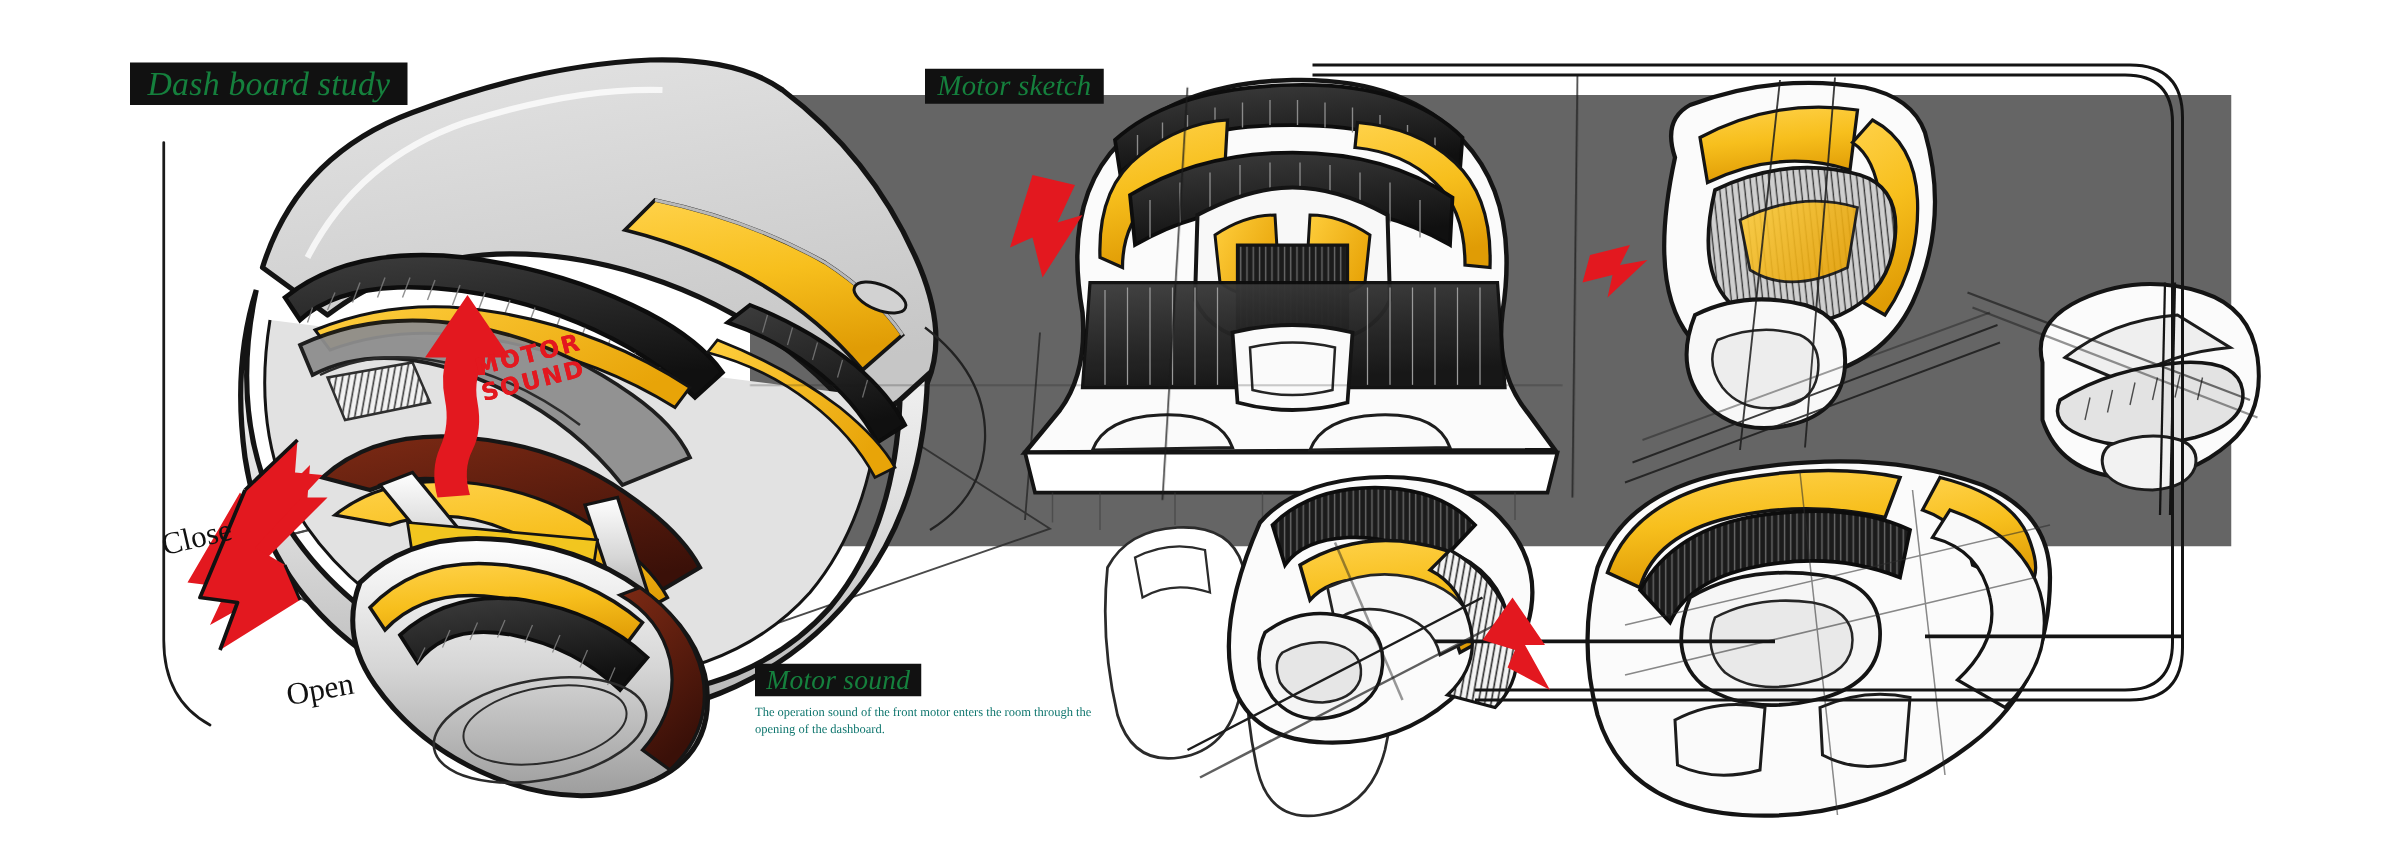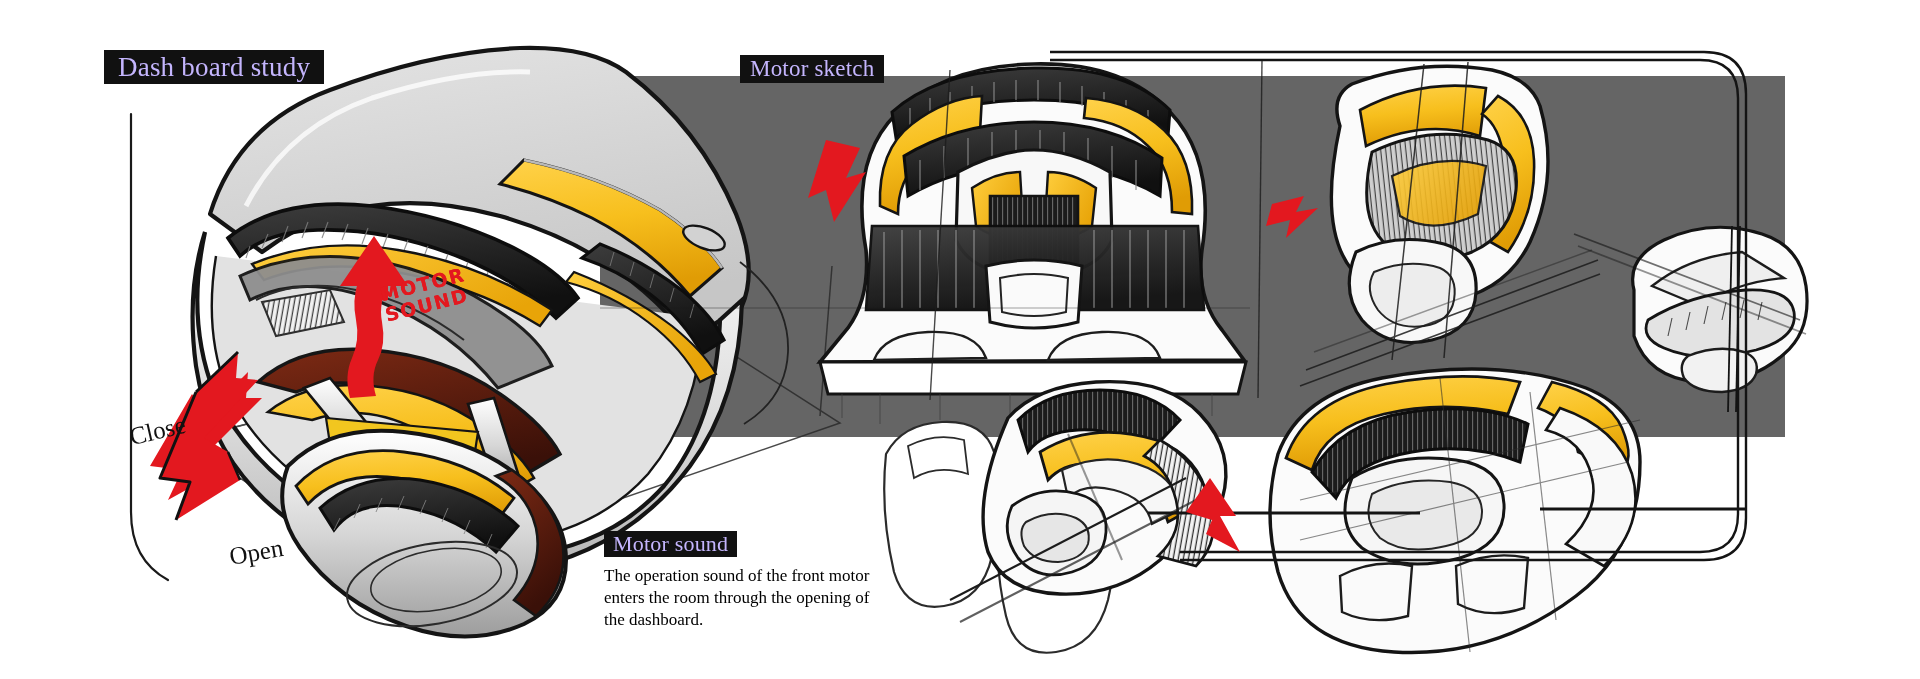--- a/index.html
+++ b/index.html
@@ -4,33 +4,33 @@
 <style>
   html,body{margin:0;padding:0;background:#ffffff;}
   body{width:1920px;height:679px;overflow:hidden;
        font-family:"Liberation Serif", serif;}
   #stage{position:relative;width:1920px;height:679px;background:#fff;}
   .layer{position:absolute;left:0;top:0;width:1920px;height:679px;}
   svg.layer{display:block;}
 
   
   .tagbox{
-    position:absolute;background:#111111;color:#c4b5fd;
+    position:absolute;background:#111111;color:#15803d;
     font-family:"Liberation Serif", serif;
     letter-spacing:.2px;white-space:nowrap;
-    display:flex;align-items:center;
+    display:flex;align-items:center;font-style:italic;
   }
   #tag-dash{left:104px;top:50px;height:34px;padding:0 14px;font-size:27px;}
   #tag-early{left:740px;top:55px;height:28px;padding:0 10px;font-size:23px;}
   #tag-motor{left:604px;top:531px;height:26px;padding:0 9px;font-size:22px;}
 
   .caption{
     position:absolute;left:604px;top:565px;width:270px;
     font-family:"Liberation Serif", serif;
-    font-size:17px;line-height:1.28;color:#000000;
+    font-size:10px;line-height:1.28;color:#0f766e;
   }
 
   .hand{
     position:absolute;
     font-family:"DejaVu Sans", sans-serif;
     font-weight:700;color:#111;
   }
   #lbl-close{left:133px;top:423px;font-size:25px;transform:rotate(-13deg);
              transform-origin:left bottom;font-family:"Liberation Serif",serif;
              font-weight:400;}

